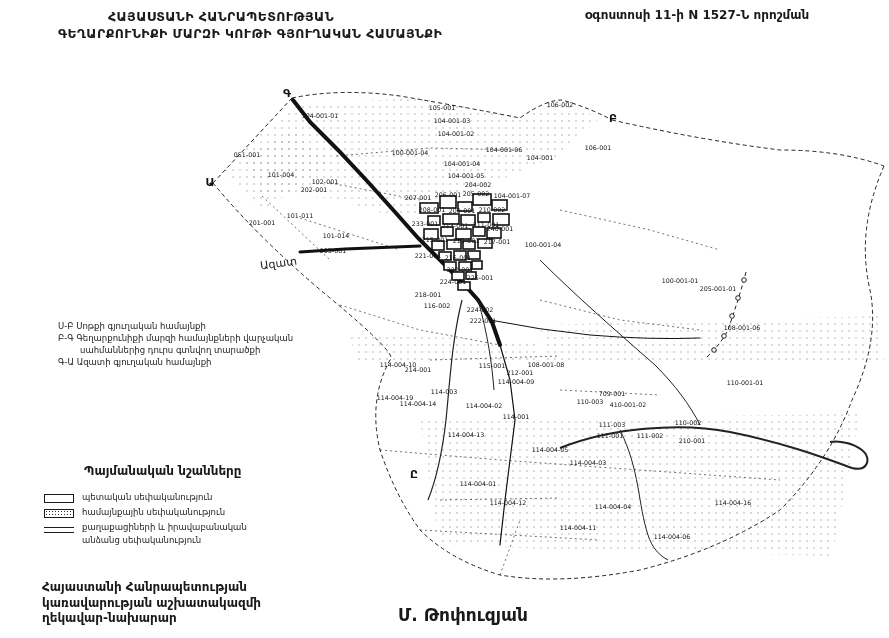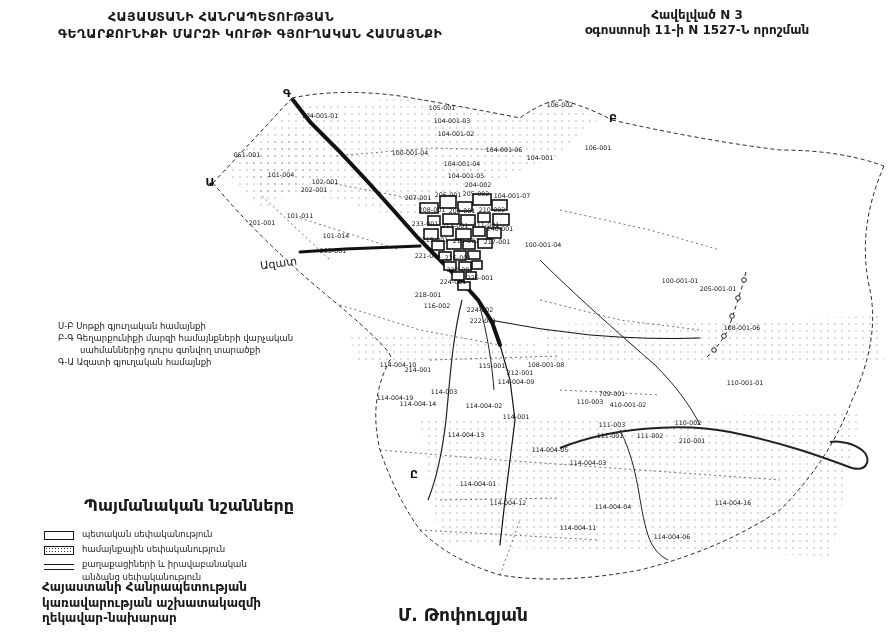--- a/index.html
+++ b/index.html
@@ -15,21 +15,21 @@
   .title-line{font-size:12.5px;font-weight:bold;letter-spacing:.4px;line-height:17px;white-space:nowrap;}
   .annex-block{left:532px;top:8px;width:330px;text-align:center;z-index:2;}
   .annex-line{font-size:12px;font-weight:bold;line-height:15px;white-space:nowrap;}
   
   .adj-block{left:58px;top:320px;width:280px;z-index:2;}
   .adj-title{font-size:11px;font-weight:bold;margin-bottom:12px;padding-left:30px;}
   .adj-item{font-size:8.5px;line-height:12px;white-space:nowrap;}
   .adj-item.indent{padding-left:22px;}
   
   .legend-block{left:44px;top:464px;width:270px;z-index:2;}
-  .legend-title{font-size:16px;font-weight:bold;margin-bottom:14px;padding-left:40px;margin-top:32px;}
+  .legend-title{font-size:12px;font-weight:bold;margin-bottom:14px;padding-left:40px;}
   .legend-row{display:flex;align-items:flex-end;margin-bottom:4px;}
   .legend-sym{width:30px;height:9px;margin-right:8px;flex:0 0 30px;}
   .sym-state{border:1.5px solid #1a1a1a;background:#fff;box-sizing:border-box;}
   .sym-community{border:1px solid #1a1a1a;box-sizing:border-box;
     background-image:radial-gradient(#333 24%, transparent 26%);background-size:3px 3px;}
   .sym-doubleline{border-top:1.5px solid #1a1a1a;border-bottom:1.5px solid #1a1a1a;height:4px;}
   .legend-label{font-size:8.5px;line-height:11px;white-space:nowrap;}
   .legend-label2{font-size:8.5px;line-height:11px;padding-left:38px;margin-top:-2px;white-space:nowrap;}
   
   .footer-left{left:42px;top:580px;z-index:2;}
@@ -226,21 +226,20 @@
       <text x="279" y="267" class="place-label" transform="rotate(-8 279 267)">Ազատ</text>
     </g>
 </svg>
 
 <div class="abs title-block">
   <div class="title-line">ՀԱՅԱՍՏԱՆԻ ՀԱՆՐԱՊԵՏՈՒԹՅԱՆ</div>
   <div class="title-line">ԳԵՂԱՐՔՈՒՆԻՔԻ ՄԱՐԶԻ ԿՈՒԹԻ  ԳՅՈՒՂԱԿԱՆ ՀԱՄԱՅՆՔԻ</div>
 </div>
 
 <div class="abs annex-block">
-  <div class="annex-line">Հավելված N 3</div>
   <div class="annex-line">օգոստոսի 11-ի N 1527-Ն որոշման</div>
 </div>
 
 <div class="abs adj-block">
   <div class="adj-item">Ս-Բ Սոթքի գյուղական համայնքի</div>
   <div class="adj-item">Բ-Գ Գեղարքունիքի մարզի համայնքների վարչական</div>
   <div class="adj-item indent">սահմաններից դուրս գտնվող տարածքի</div>
   <div class="adj-item">Գ-Ա Ազատի գյուղական համայնքի</div>
 </div>
 

